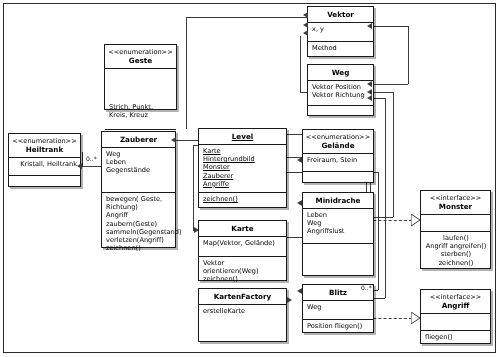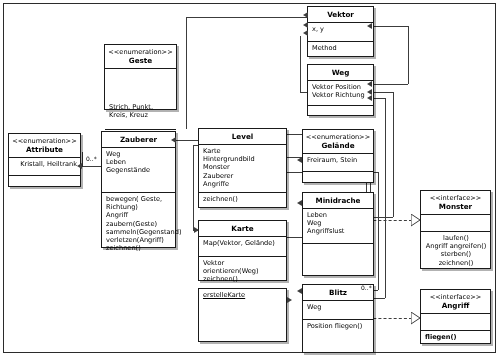--- a/index.html
+++ b/index.html
@@ -163,41 +163,41 @@
       <span class="stereo">&lt;&lt;enumeration&gt;&gt;</span>
       <span>Geste</span>
     </div>
     <div class="sec" style="white-space:pre-line;height:24px;margin-top:32px;">Strich, Punkt, Kreis, Kreuz</div>
     <div class="sec empty" style="white-space:pre-line;"></div>
   </div>
 
   <div class="uml" style="left:8px;top:133px;width:73px;height:54px;">
     <div class="hdr">
       <span class="stereo">&lt;&lt;enumeration&gt;&gt;</span>
-      <span>Attribute</span>
+      <span>Heiltrank</span>
     </div>
     <div class="sec" style="white-space:pre-line;height:13px;text-align:right;">Kristall, Heiltrank</div>
     <div class="sec empty" style="white-space:pre-line;"></div>
   </div>
 
   <div class="uml" style="left:101px;top:131px;width:75px;height:117px;">
     <div class="hdr">
       <span>Zauberer</span>
     </div>
     <div class="sec" style="white-space:pre-line;height:40px;">Weg
 Leben
 Gegenstände</div>
     <div class="sec" style="white-space:pre-line;">bewegen( Geste, Richtung)
 Angriff zaubern(Geste)
 sammeln(Gegenstand)
 verletzen(Angriff)
 zeichnen()</div>
   </div>
 
-  <div class="uml" style="left:198px;top:128px;width:89px;height:80px;">
+  <div class="uml" style="left:198px;top:128px;width:89px;height:80px;text-decoration:underline;">
     <div class="hdr">
       <span>Level</span>
     </div>
     <div class="sec" style="white-space:pre-line;height:43px;">Karte
 Hintergrundbild
 Monster
 Zauberer
 Angriffe</div>
     <div class="sec" style="white-space:pre-line;">zeichnen()</div>
   </div>
@@ -206,21 +206,24 @@
     <div class="hdr">
       <span>Karte</span>
     </div>
     <div class="sec" style="white-space:pre-line;height:15px;">Map(Vektor, Gelände)</div>
     <div class="sec" style="white-space:pre-line;">Vektor
 orientieren(Weg)
 zeichnen()</div>
   </div>
 
   <div class="uml" style="left:198px;top:288px;width:89px;height:54px;">
-    <div class="sec" style="white-space:pre-line;text-decoration:underline;">erstelleKarte</div>
+    <div class="hdr">
+      <span>KartenFactory</span>
+    </div>
+    <div class="sec" style="white-space:pre-line;">erstelleKarte</div>
   </div>
 
   <div class="uml" style="left:307px;top:6px;width:67px;height:51px;">
     <div class="hdr">
       <span>Vektor</span>
     </div>
     <div class="sec" style="white-space:pre-line;height:14px;">x, y</div>
     <div class="sec" style="white-space:pre-line;">Method</div>
   </div>
 
@@ -245,21 +248,21 @@
   <div class="uml" style="left:302px;top:192px;width:72px;height:84px;">
     <div class="hdr">
       <span>Minidrache</span>
     </div>
     <div class="sec" style="white-space:pre-line;height:30px;">Leben
 Weg
 Angriffslust</div>
     <div class="sec empty" style="white-space:pre-line;"></div>
   </div>
 
-  <div class="uml" style="left:302px;top:284px;width:72px;height:69px;">
+  <div class="uml" style="left:302px;top:284px;width:72px;height:49px;">
     <div class="hdr">
       <span>Blitz</span>
     </div>
     <div class="sec" style="white-space:pre-line;height:14px;">Weg</div>
     <div class="sec" style="white-space:pre-line;">Position fliegen()</div>
   </div>
 
   <div class="uml" style="left:420px;top:190px;width:71px;height:79px;">
     <div class="hdr">
       <span class="stereo">&lt;&lt;interface&gt;&gt;</span>
@@ -271,16 +274,16 @@
 sterben()
 zeichnen()</div>
   </div>
 
   <div class="uml" style="left:420px;top:289px;width:71px;height:55px;">
     <div class="hdr">
       <span class="stereo">&lt;&lt;interface&gt;&gt;</span>
       <span>Angriff</span>
     </div>
     <div class="sec empty" style="white-space:pre-line;height:12px;"></div>
-    <div class="sec" style="white-space:pre-line;font-weight:bold;">fliegen()</div>
+    <div class="sec" style="white-space:pre-line;">fliegen()</div>
   </div>
 
 </div>
 
 </body></html>

